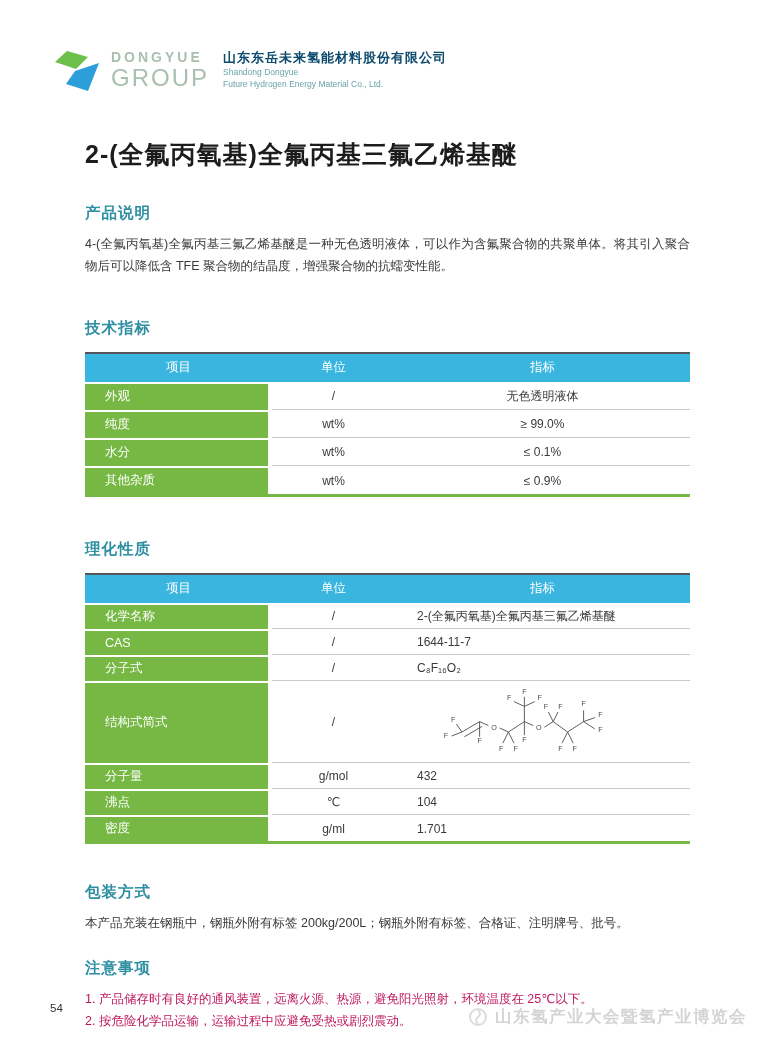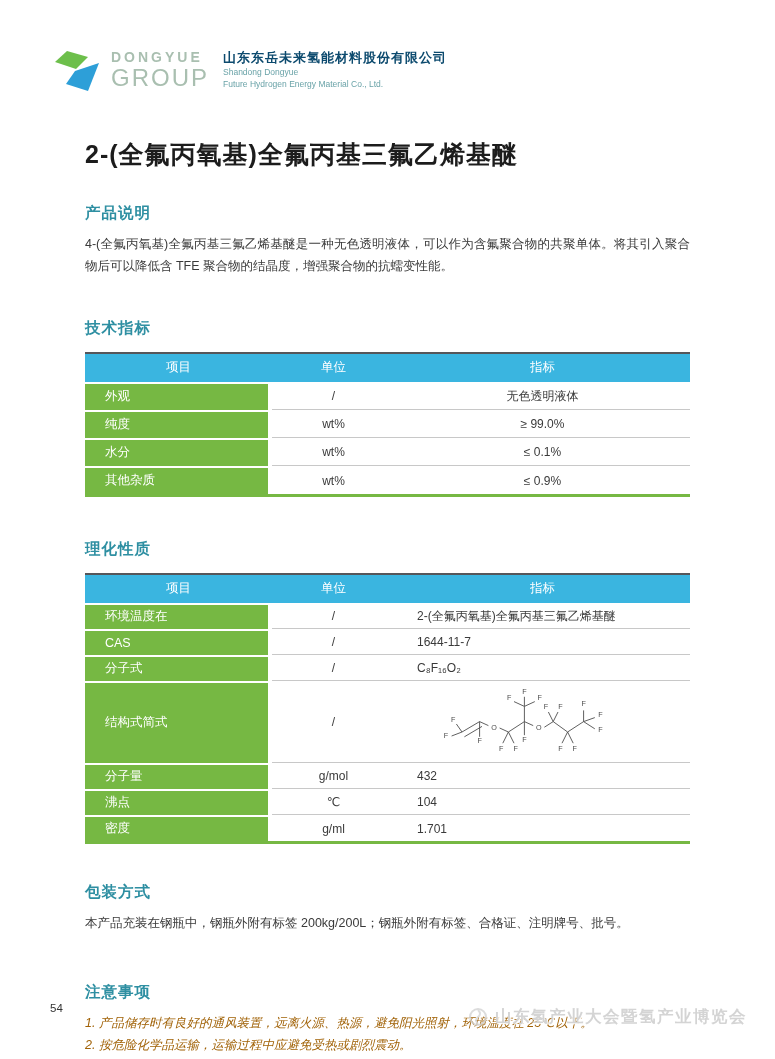--- a/index.html
+++ b/index.html
@@ -20,21 +20,21 @@
   
   .content{position:absolute;top:138px;left:85px;width:605px;}
   .doc-title{font-size:25px;font-weight:bold;color:#1c1c1c;margin:0 0 0 0;letter-spacing:1px;}
   .section{margin-top:0;}
   .sec-head{font-size:15.5px;font-weight:bold;color:#2e8fa2;letter-spacing:1px;margin:0;}
   .sec-body{font-size:12.5px;color:#3a3a3a;line-height:1.78;margin:9px 0 0 0;text-align:justify;}
   .mt-desc{margin-top:32px;}
   .mt-tech{margin-top:40px;}
   .mt-phys{margin-top:42px;}
   .mt-pack{margin-top:38px;}
-  .mt-note{margin-top:48px;}
+  .mt-note{margin-top:24px;}
   
   .dtable{margin-top:13px;border-top:2px solid #55565a;border-bottom:3px solid #76b843;}
   .thead{display:flex;background:#3ab5e0;color:#fff;font-size:12.5px;height:28px;align-items:center;}
   .thead .h1{width:187px;text-align:center;}
   .thead .h2{width:123px;text-align:center;}
   .thead .h3{flex:1;text-align:center;}
   .trow{display:flex;margin-top:2px;}
   .trow:first-of-type{margin-top:3px;}
   .cell-item{width:183px;margin-right:4px;background:#76b843;color:#fff;font-size:12.5px;
              display:flex;align-items:center;padding-left:20px;box-sizing:border-box;}
@@ -42,21 +42,21 @@
   .cell-value{flex:1;font-size:12px;color:#3a3a3a;display:flex;align-items:center;border-bottom:1px solid #c8c8c8;}
   .t-center .cell-value{justify-content:center;}
   .t-left .cell-value{justify-content:flex-start;padding-left:22px;}
   .trow.last .cell-unit,.trow.last .cell-value{border-bottom:none;}
   .r28{height:26px;} .r24{height:24px;} .r80{height:80px;}
   
   .structure-box{padding:2px 0;}
   .structure-box svg line{stroke:#4a4a4a;stroke-width:1.1;}
   .structure-box svg text{font-size:9px;fill:#4a4a4a;text-anchor:middle;font-family:"Liberation Sans","DejaVu Sans",sans-serif;}
   
-  .note-line{font-size:12.5px;color:#a16207;line-height:1.8;margin:0;font-style:italic;}
+  .note-line{font-size:12.5px;color:#be185d;line-height:1.8;margin:0;}
   .notes-wrap{margin-top:9px;}
   
   .page-num{position:absolute;left:50px;top:1002px;font-size:11.5px;color:#333;}
   .watermark{position:absolute;right:28px;top:1006px;display:flex;align-items:center;
              color:#d4d4d4;font-weight:bold;font-size:16.5px;letter-spacing:1.5px;
              text-shadow:1px 1px 1px #ffffff;}
   .watermark .wm-icon{margin-right:6px;opacity:.8;}
 </style>
 </head>
 <body>
@@ -121,21 +121,21 @@
 
     <div class="section mt-phys">
       <h2 class="sec-head">理化性质</h2>
       <div class="dtable t-left">
         <div class="thead">
           <div class="h1">项目</div>
           <div class="h2">单位</div>
           <div class="h3">指标</div>
         </div>
         <div class="trow r24">
-          <div class="cell-item">环境温度在</div>
+          <div class="cell-item">化学名称</div>
           <div class="cell-unit">/</div>
           <div class="cell-value">2-(全氟丙氧基)全氟丙基三氟乙烯基醚</div>
         </div>
         <div class="trow r24">
           <div class="cell-item">CAS</div>
           <div class="cell-unit">/</div>
           <div class="cell-value">1644-11-7</div>
         </div>
         <div class="trow r24">
           <div class="cell-item">分子式</div>

